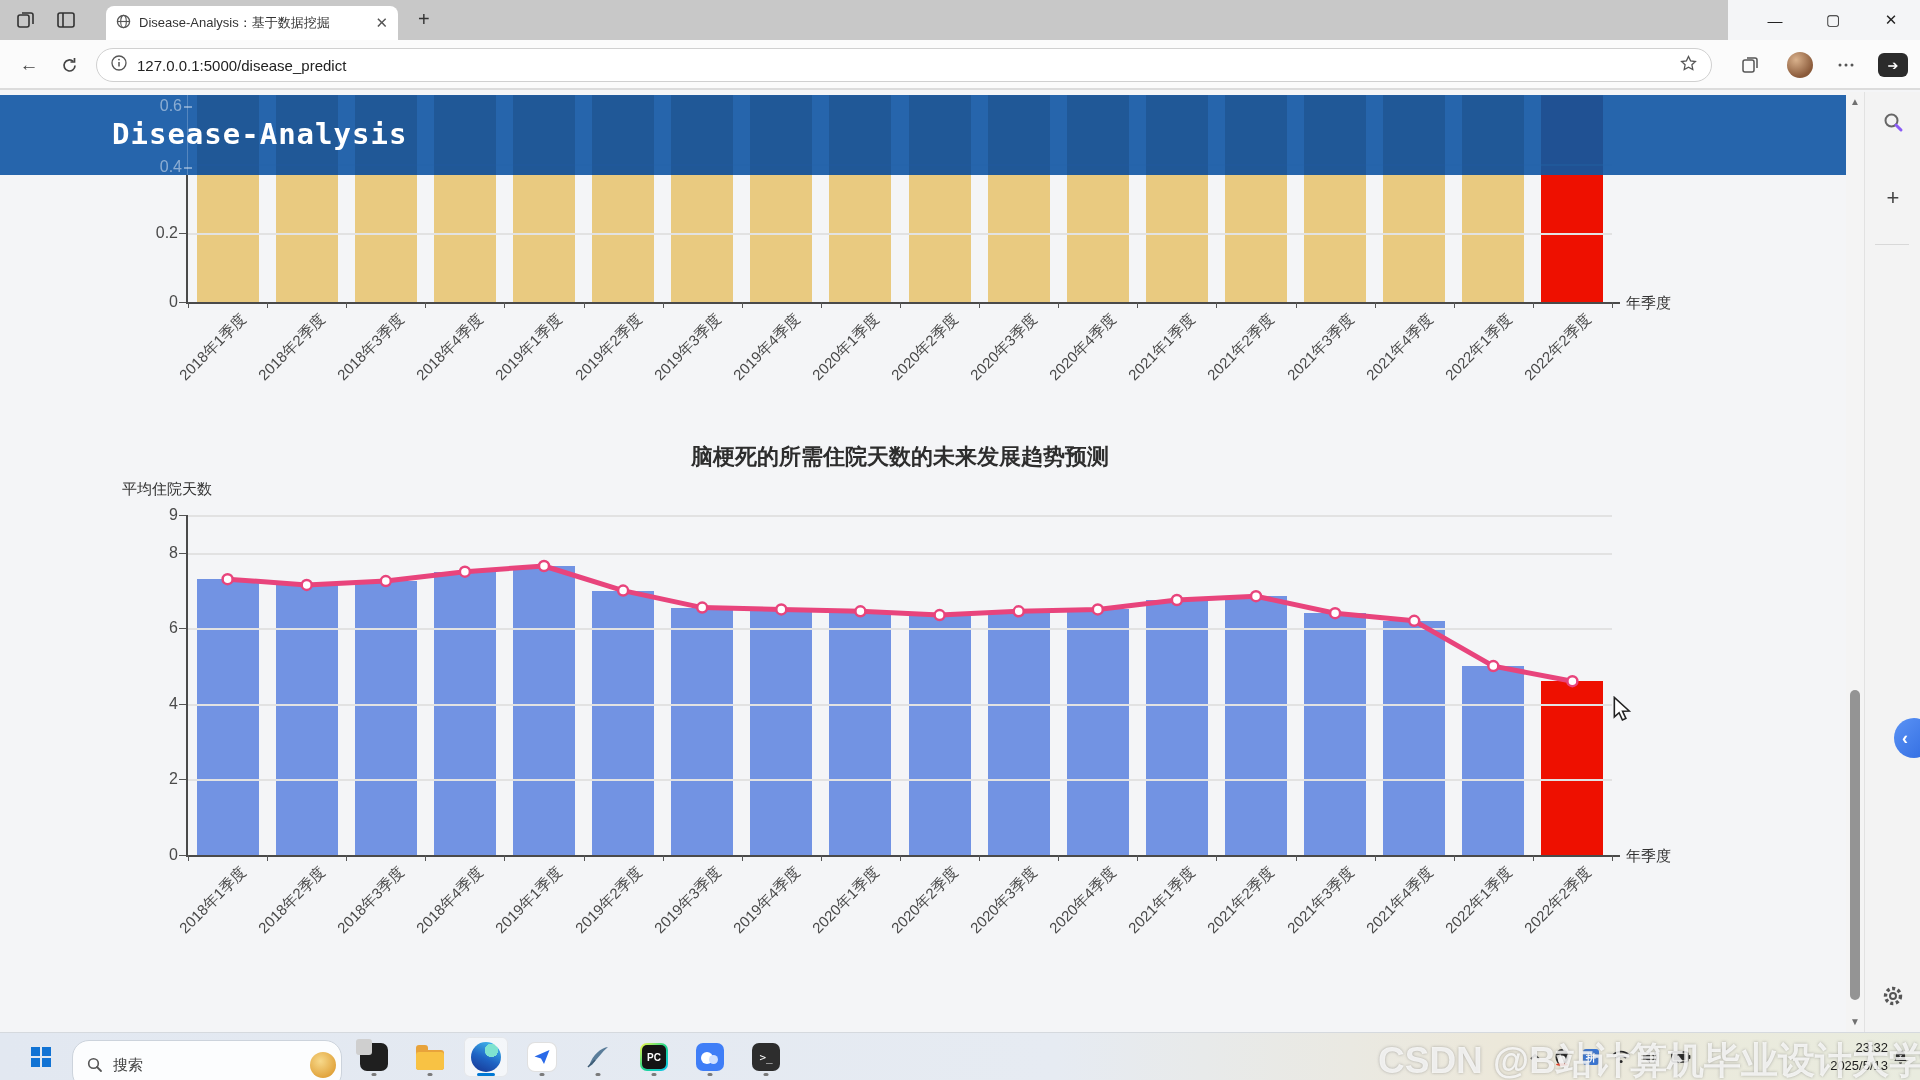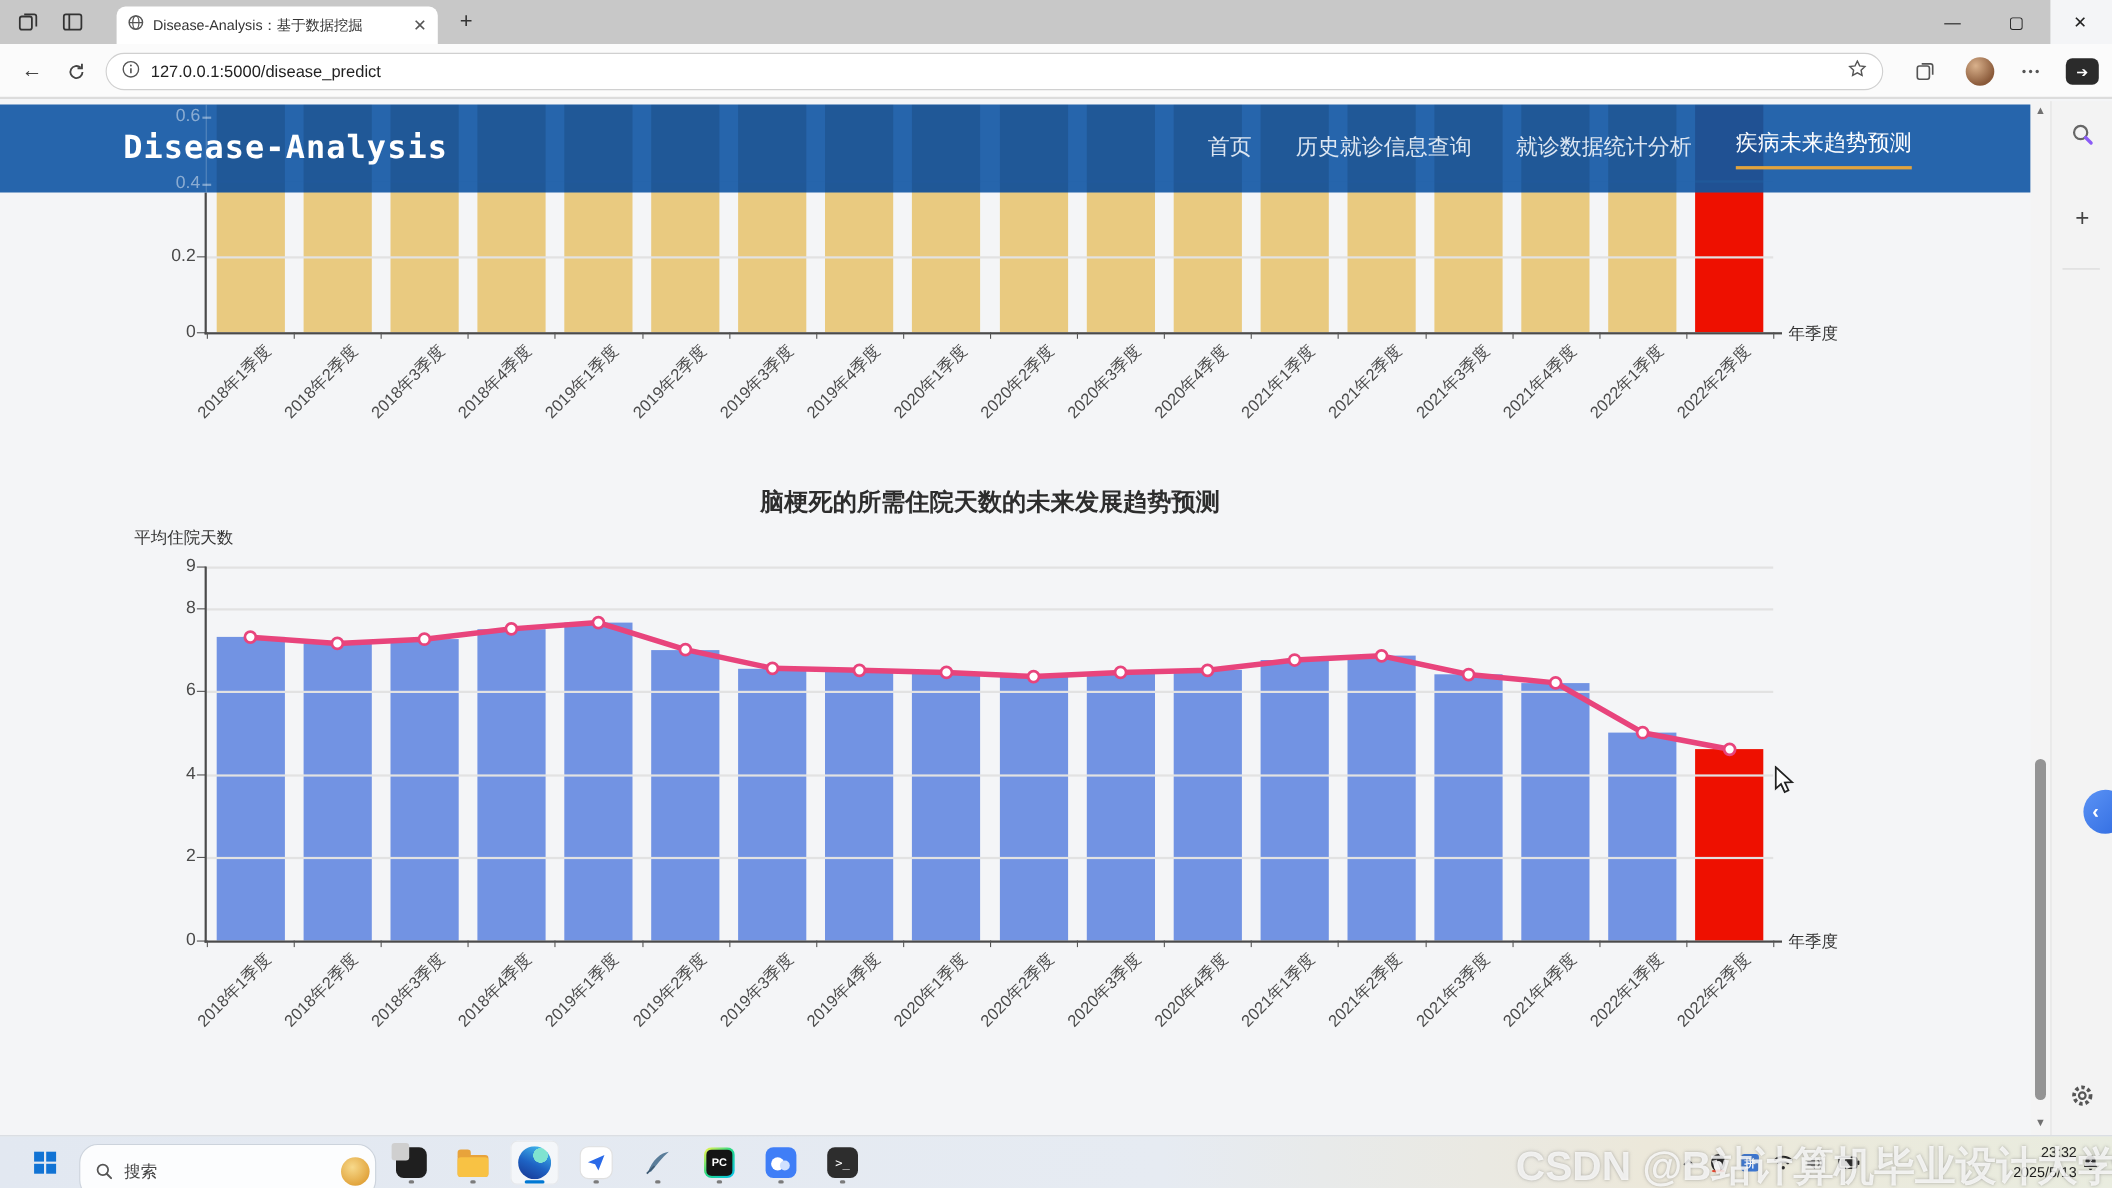--- a/index.html
+++ b/index.html
@@ -1,21 +1,21 @@
 <!DOCTYPE html>
 <html><head>
 <meta charset="utf-8">
 <style>
   html,body{margin:0;padding:0;width:1920px;height:1080px;overflow:hidden;
     font-family:"Liberation Sans", sans-serif; background:#000;}
   .abs{position:absolute;}
   #screen{position:relative;width:1920px;height:1080px;background:#f4f5f7;overflow:hidden;}
 
   
-  #titlebar{position:absolute;left:0;top:0;width:1864px;height:40px;background:#c8c8c8;}
+  #titlebar{position:absolute;left:0;top:0;width:1728px;height:40px;background:#c8c8c8;}
   .tb-icon{position:absolute;top:10px;width:22px;height:22px;color:#333;}
   #tab{position:absolute;left:106px;top:6px;width:292px;height:34px;background:#fff;
     border-radius:8px 8px 0 0;display:flex;align-items:center;padding:0 10px;box-sizing:border-box;}
   #tab-title{flex:1;font-size:13px;color:#333;white-space:nowrap;overflow:hidden;margin-left:8px;}
   #tab-close{font-size:15px;color:#555;margin-left:6px;cursor:default;}
   #new-tab{position:absolute;left:418px;top:8px;font-size:20px;color:#333;}
   .win-btn{position:absolute;top:0;width:58px;height:40px;display:flex;align-items:center;justify-content:center;
     font-size:15px;color:#222;}
   
   #toolbar{position:absolute;left:0;top:40px;width:1920px;height:50px;background:#fbfbfb;border-bottom:2px solid #dcdcdc;box-sizing:border-box;}
@@ -278,26 +278,20 @@
           <div class="nav-stripe" style="left: 1383.22px; width: 62px;"></div>
           <div class="nav-stripe" style="left: 1462.33px; width: 62px;"></div>
           <div class="nav-stripe" style="left: 1541.44px; width: 62px;"></div>
           <div class="ghost-label" style="left: 134px; top: 2px;">0.6</div>
           <div class="ghost-dash" style="left: 184px; top: 11px;"></div>
           <div class="ghost-label" style="left: 134px; top: 63px;">0.4</div>
           <div class="ghost-dash" style="left: 184px; top: 72px;"></div>
         </div>
       <div id="ghost-axis"></div>
       <div id="brand">Disease-Analysis</div>
-      <div id="nav-items">
-          <div class="nav-link">首页</div>
-          <div class="nav-link">历史就诊信息查询</div>
-          <div class="nav-link">就诊数据统计分析</div>
-          <div class="nav-link active">疾病未来趋势预测</div>
-        </div>
     </div>
 
 
     <div id="chart2-title">脑梗死的所需住院天数的未来发展趋势预测</div>
     <div id="chart2-yname">平均住院天数</div>
     <div id="chart-main">
         <div class="bar" style="left: 196.556px; width: 62px; top: 487.222px; height: 275.778px; background: rgb(114, 147, 227);"></div>
         <div class="bar" style="left: 275.667px; width: 62px; top: 492.889px; height: 270.111px; background: rgb(114, 147, 227);"></div>
         <div class="bar" style="left: 354.778px; width: 62px; top: 489.111px; height: 273.889px; background: rgb(114, 147, 227);"></div>
         <div class="bar" style="left: 433.889px; width: 62px; top: 479.667px; height: 283.333px; background: rgb(114, 147, 227);"></div>

